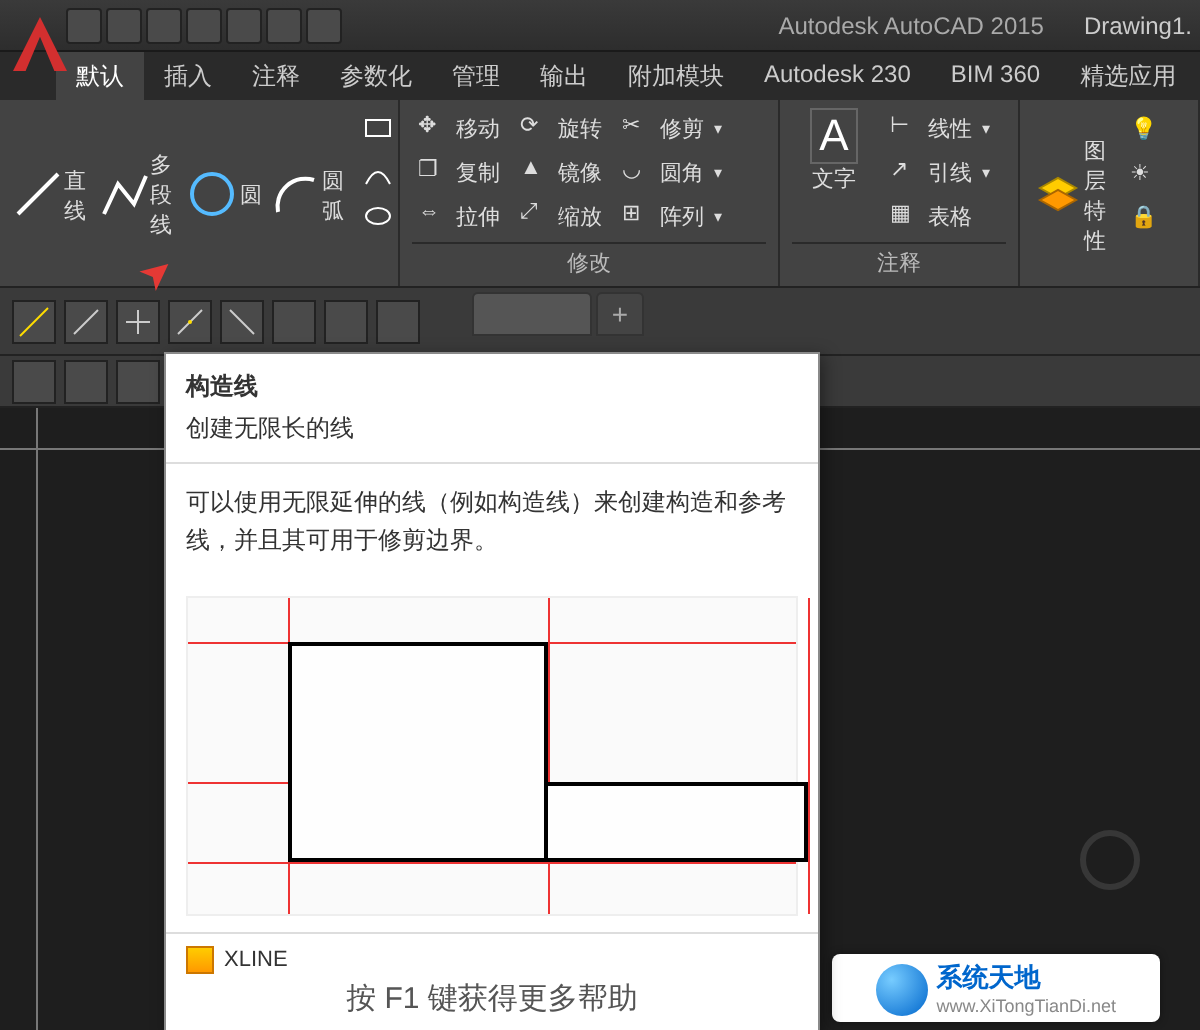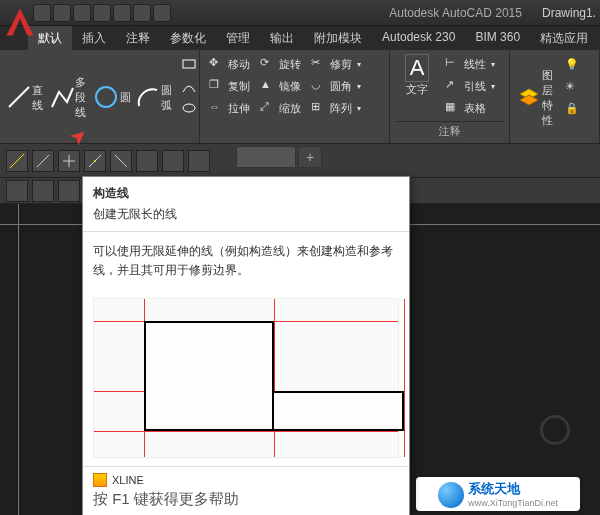--- a/index.html
+++ b/index.html
@@ -65,21 +65,21 @@
 
 .tooltip{position:absolute;left:82px;top:176px;width:328px;background:#fff;border:1px solid #8a8a8a;box-shadow:2px 2px 8px rgba(0,0,0,.4);font-size:12px;color:#333;z-index:20;}
 .tt-head{padding:8px 10px 4px;font-weight:bold;}
 .tt-sub{padding:0 10px 8px;border-bottom:1px solid #ddd;}
 .tt-body{padding:10px;line-height:1.6;}
 .tt-diagram{margin:8px 10px;height:160px;position:relative;background:#fafafa;border:1px solid #eee;}
 .tt-diagram .rl{position:absolute;background:#e33;}
 .tt-diagram .rh{height:1px;width:100%;}
 .tt-diagram .rv{width:1px;height:100%;}
 .tt-diagram .blk{position:absolute;border:2px solid #000;background:#fefefe;}
-.tt-foot{border-top:1px solid #ddd;padding:6px 10px;}
+.tt-foot{border-top:1px solid #ddd;padding:6px 10px;text-align:center;}
 .tt-cmd{display:flex;align-items:center;gap:5px;font-size:11px;margin-bottom:3px;}
 .tt-cmd .cico{width:14px;height:14px;background:linear-gradient(#fc0,#f90);border:1px solid #c70;}
 .tt-f1{font-size:15px;color:#555;}
 
 
 .wm1{position:absolute;right:30px;bottom:70px;color:rgba(200,200,200,.1);font-size:24px;font-weight:bold;display:flex;align-items:center;gap:6px;}
 .wm1 .wico{width:30px;height:30px;border:3px solid rgba(200,200,200,.15);border-radius:50%;}
 .wm2{position:absolute;right:20px;bottom:4px;background:#fff;border-radius:4px;padding:3px 22px;display:flex;align-items:flex-end;gap:4px;font-size:11px;box-shadow:0 0 4px rgba(0,0,0,.4);}
 .wm2 .globe{width:26px;height:26px;border-radius:50%;background:radial-gradient(circle at 30% 30%,#7cf,#06c);}
 .wm2 .t1{font-weight:bold;color:#06c;font-size:13px;}
@@ -218,20 +218,21 @@
             <span>圆角</span>
             <span class="chev">▾</span>
           </div>
         <div class="smbtn">
             <span class="ico">⊞</span>
             <span>阵列</span>
             <span class="chev">▾</span>
           </div>
       </div>
     </div>
+    <div class="panel-title">修改</div>
   </div>
 
   <div class="panel" style="width:120px">
     <div class="panel-body">
       <div class="txt-big">
         <div class="A">A</div>
         <div class="lbl">文字</div>
       </div>
       <div class="smrow">
         <div class="smbtn">

